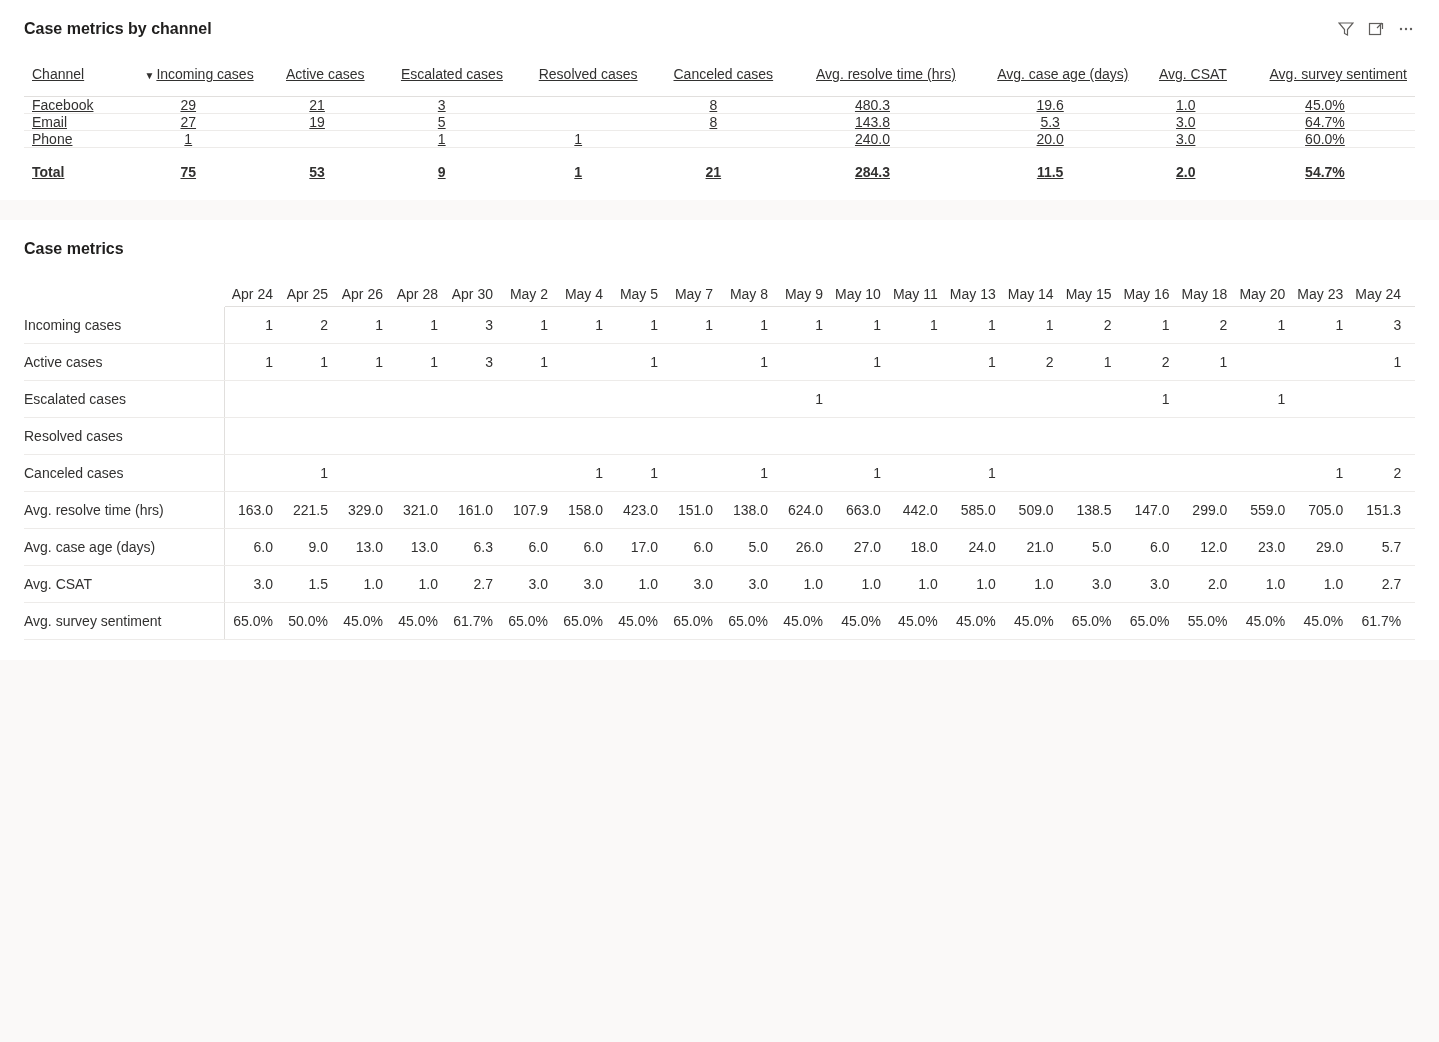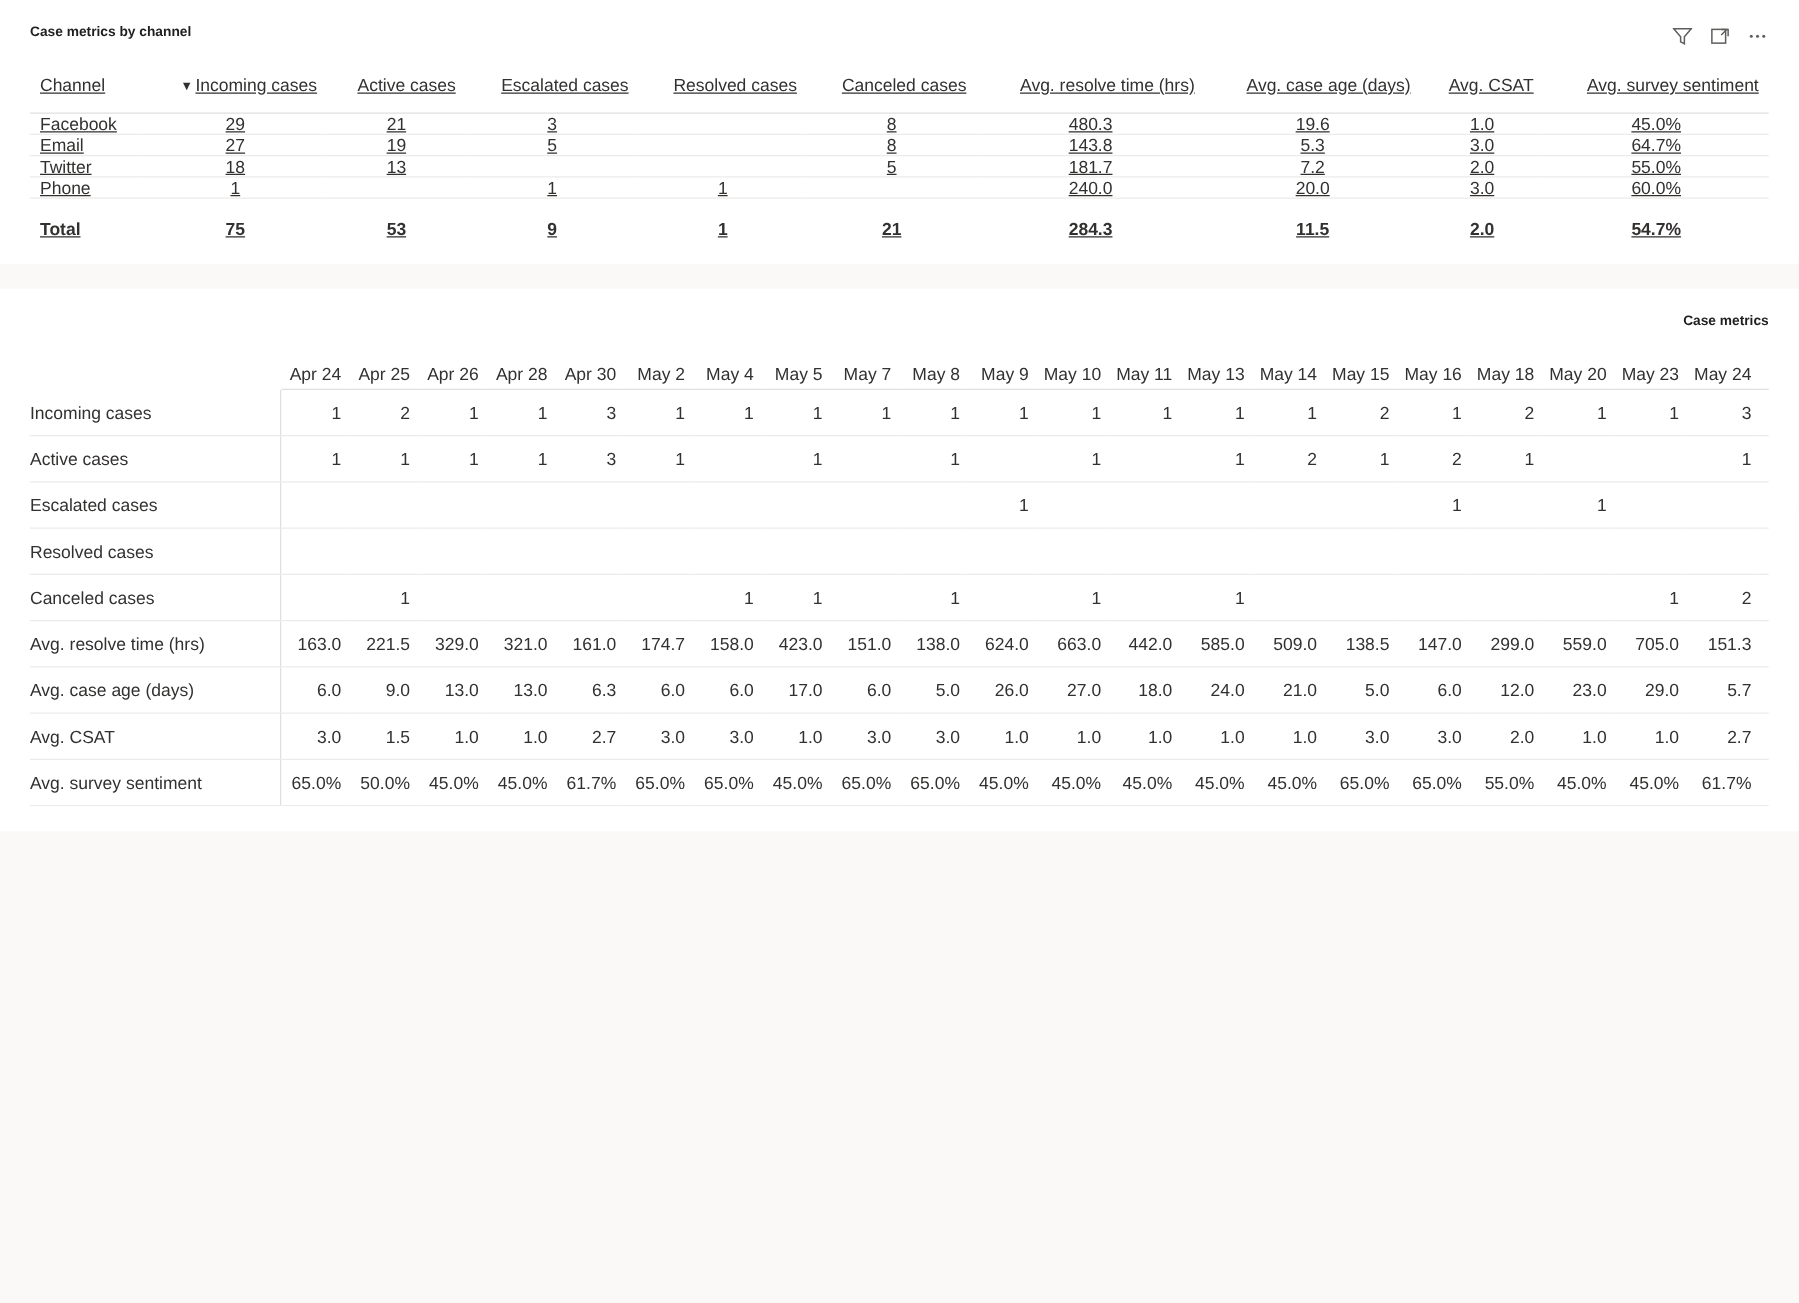--- a/index.html
+++ b/index.html
@@ -15,25 +15,24 @@
     background: #fff;
     padding: 20px 24px;
     margin-bottom: 20px;
   }
   .panel-header {
     display: flex;
     justify-content: space-between;
     align-items: flex-start;
   }
   .panel-title {
-    font-size: 11px;
+    font-size: 16px;
     font-weight: 600;
     color: #201f1e;
     margin: 0 0 18px 0;
-    text-align: right;
   }
   .panel-icons {
     display: flex;
     gap: 12px;
     align-items: center;
   }
   .icon-btn {
     width: 18px;
     height: 18px;
     cursor: pointer;
@@ -181,32 +180,20 @@
           <td class="num">19</td>
           <td class="num">5</td>
           <td class="num"></td>
           <td class="num">8</td>
           <td class="num">143.8</td>
           <td class="num">5.3</td>
           <td class="num">3.0</td>
           <td class="num">64.7%</td>
         </tr>
         <tr>
-          <td class="lbl">Twitter</td>
-          <td class="num">18</td>
-          <td class="num">13</td>
-          <td class="num"></td>
-          <td class="num"></td>
-          <td class="num">5</td>
-          <td class="num">181.7</td>
-          <td class="num">7.2</td>
-          <td class="num">2.0</td>
-          <td class="num">55.0%</td>
-        </tr>
-        <tr>
           <td class="lbl">Phone</td>
           <td class="num">1</td>
           <td class="num"></td>
           <td class="num">1</td>
           <td class="num">1</td>
           <td class="num"></td>
           <td class="num">240.0</td>
           <td class="num">20.0</td>
           <td class="num">3.0</td>
           <td class="num">60.0%</td>
@@ -384,21 +371,21 @@
             <td>2</td>
             <td></td>
           </tr>
           <tr>
             <td class="rowhdr">Avg. resolve time (hrs)</td>
             <td>163.0</td>
             <td>221.5</td>
             <td>329.0</td>
             <td>321.0</td>
             <td>161.0</td>
-            <td>174.7</td>
+            <td>107.9</td>
             <td>158.0</td>
             <td>423.0</td>
             <td>151.0</td>
             <td>138.0</td>
             <td>624.0</td>
             <td>663.0</td>
             <td>442.0</td>
             <td>585.0</td>
             <td>509.0</td>
             <td>138.5</td>

